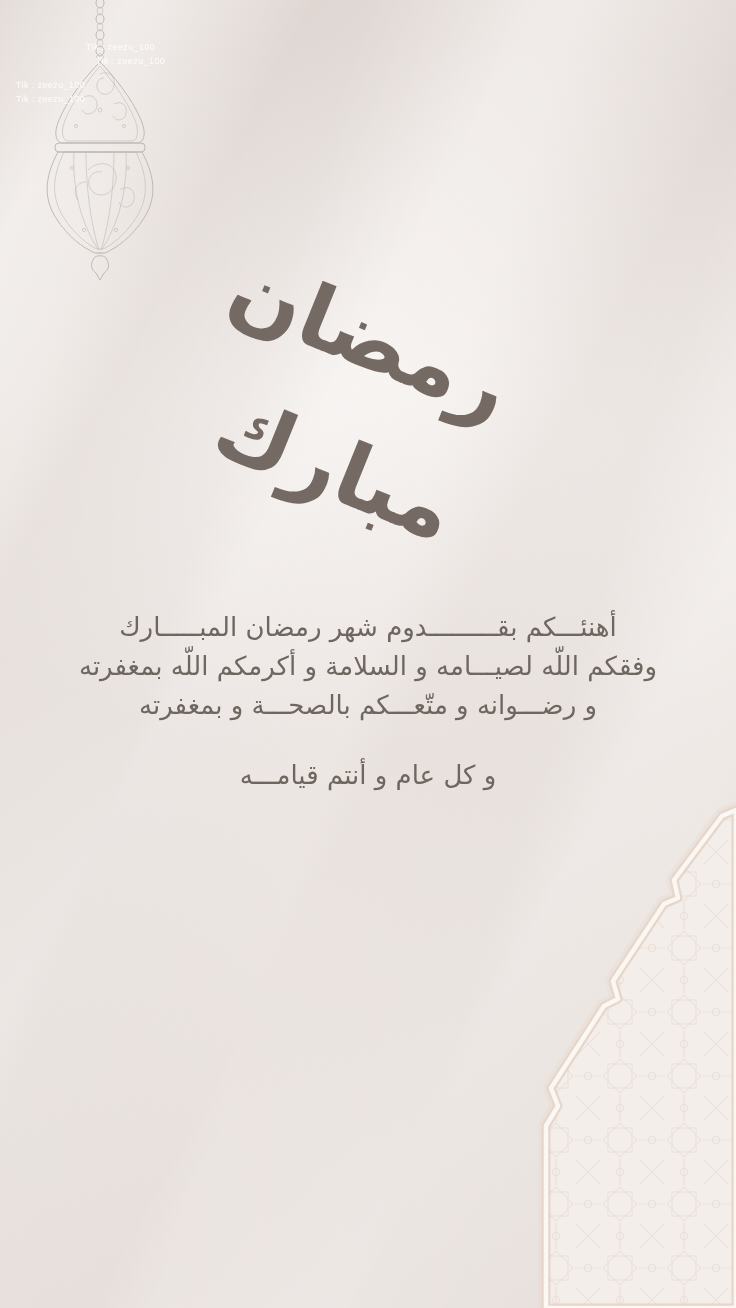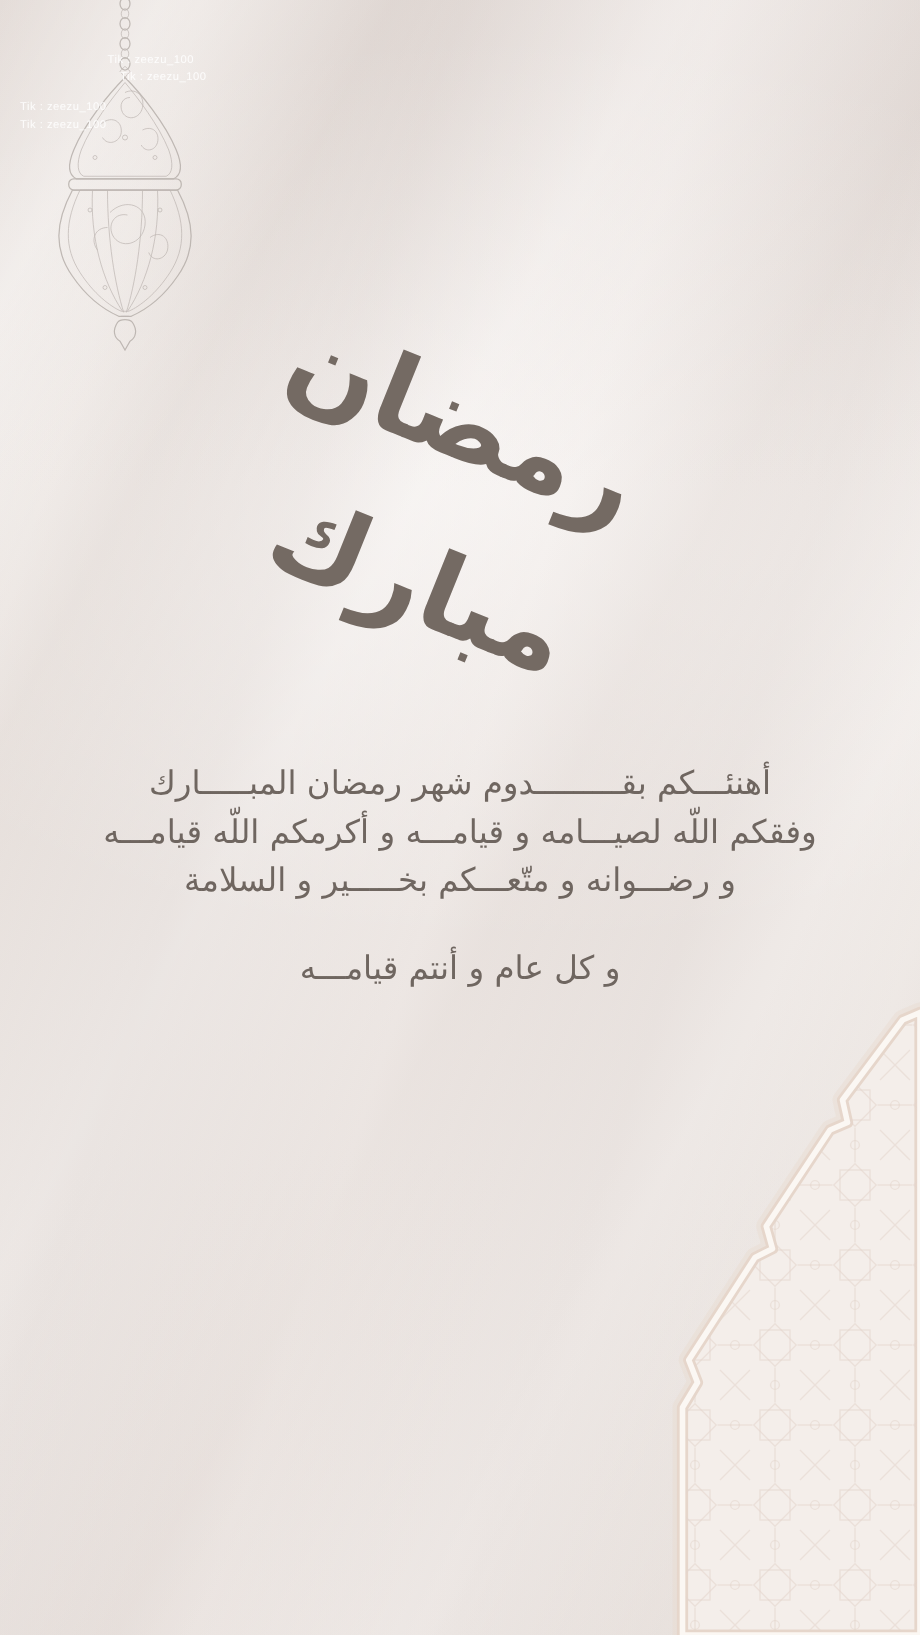--- a/index.html
+++ b/index.html
@@ -112,22 +112,22 @@
   <span class="wm wm3">Tik : zeezu_100</span>
   <span class="wm wm4">Tik : zeezu_100</span>
 
   <div class="callig">
     <span class="w1">رمضان</span>
     <span class="w2">مبارك</span>
   </div>
 
   <div class="greeting" dir="rtl">
     <p>أهنئـــكم بقـــــــــدوم شهر رمضان المبـــــارك</p>
-    <p>وفقكم اللّه لصيـــامه و قيامـــه و أكرمكم اللّه قيامـــه</p>
-    <p>و رضـــوانه و متّعـــكم بخـــــير و السلامة</p>
+    <p>وفقكم اللّه لصيـــامه و السلامة و أكرمكم اللّه بمغفرته</p>
+    <p>و رضـــوانه و متّعـــكم بالصحـــة و بمغفرته</p>
     <p class="closing">و كل عام و أنتم قيامـــه</p>
   </div>
 
   <svg class="arch" viewBox="0 0 212 520" aria-hidden="true">
     <defs>
       <pattern id="starpat" width="64" height="64" patternUnits="userSpaceOnUse">
         <g fill="none" stroke="#e3d4cb" stroke-width="1.1" stroke-opacity="0.55">
           <rect x="20" y="20" width="24" height="24"></rect>
           <rect x="20" y="20" width="24" height="24" transform="rotate(45 32 32)"></rect>
           <path d="M0 32 H14 M50 32 H64 M32 0 V14 M32 50 V64"></path>

